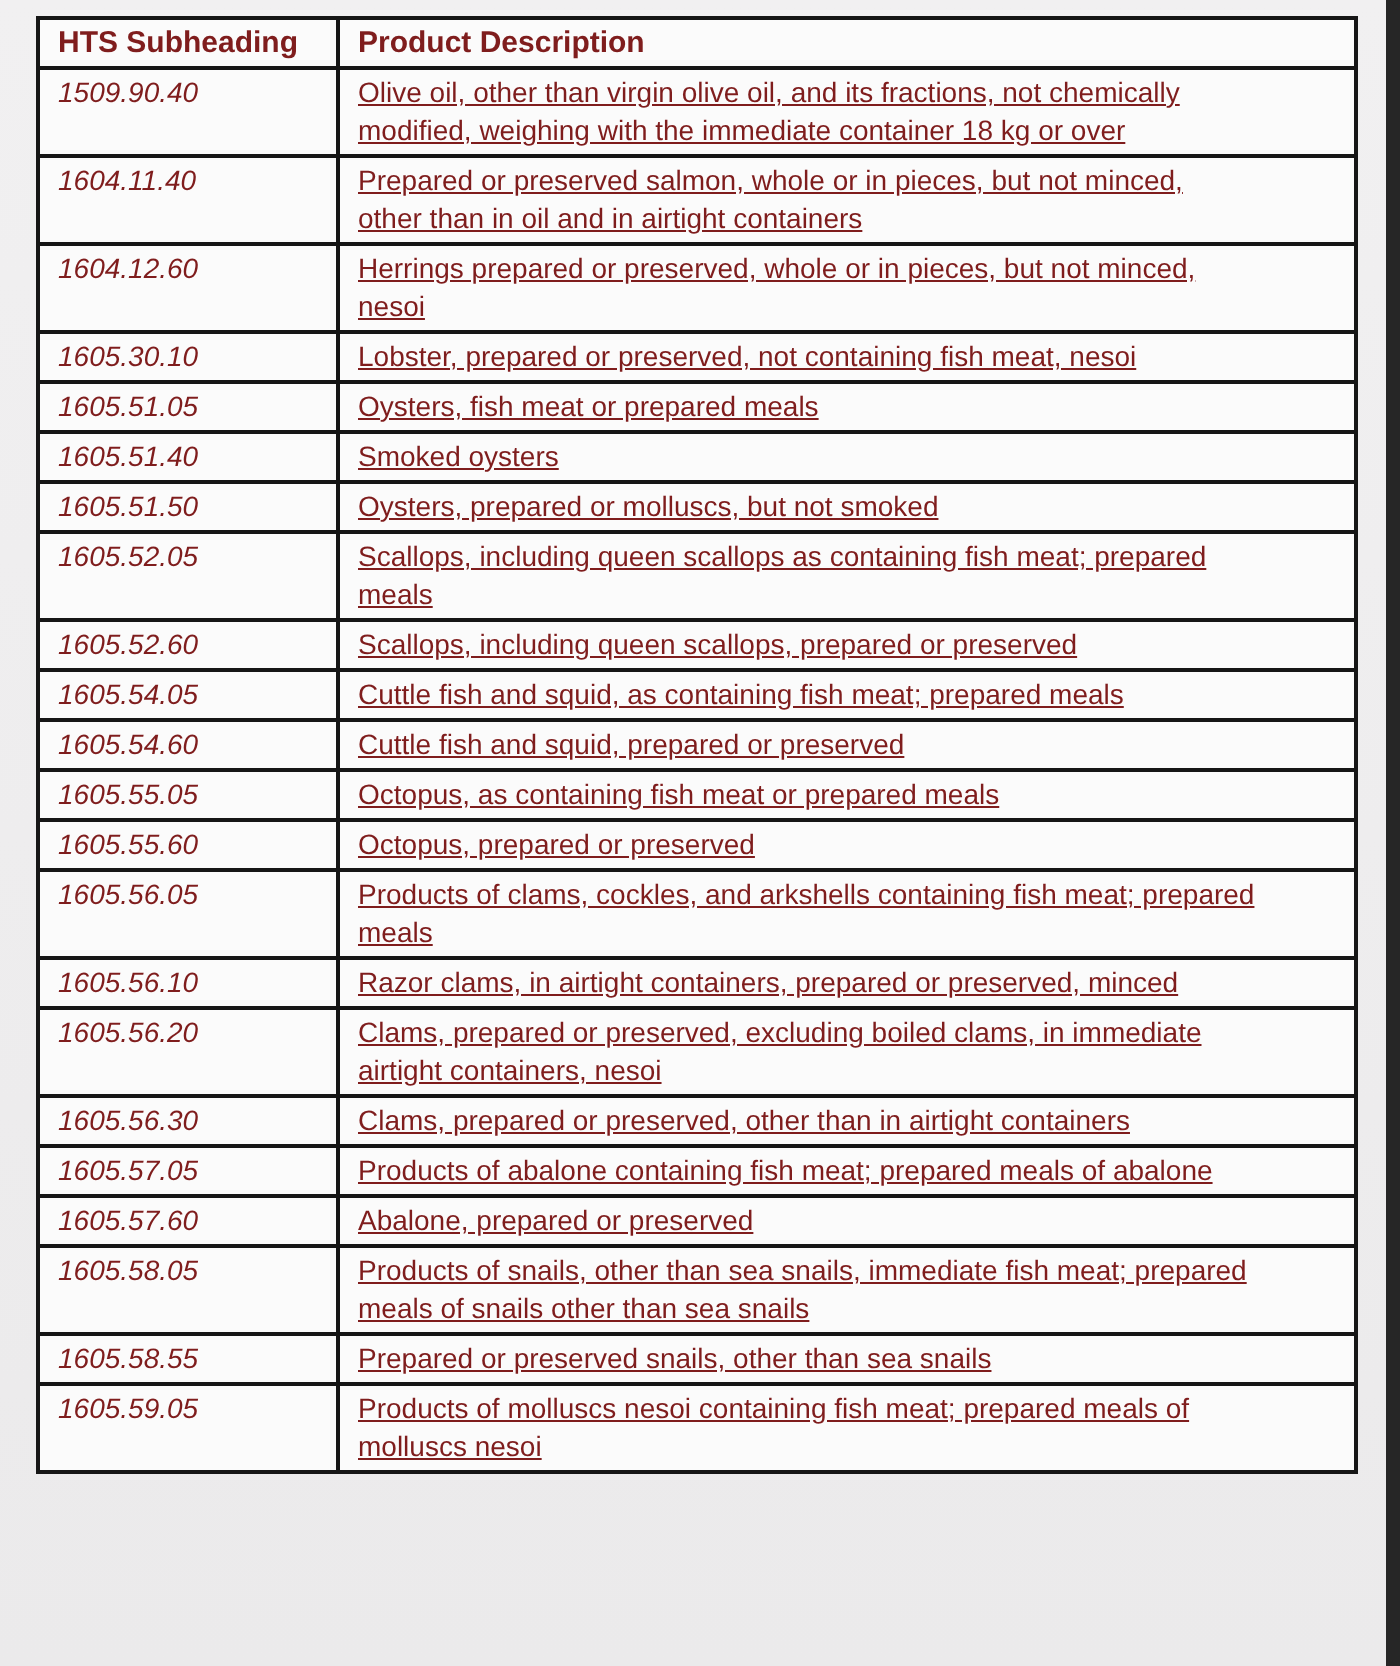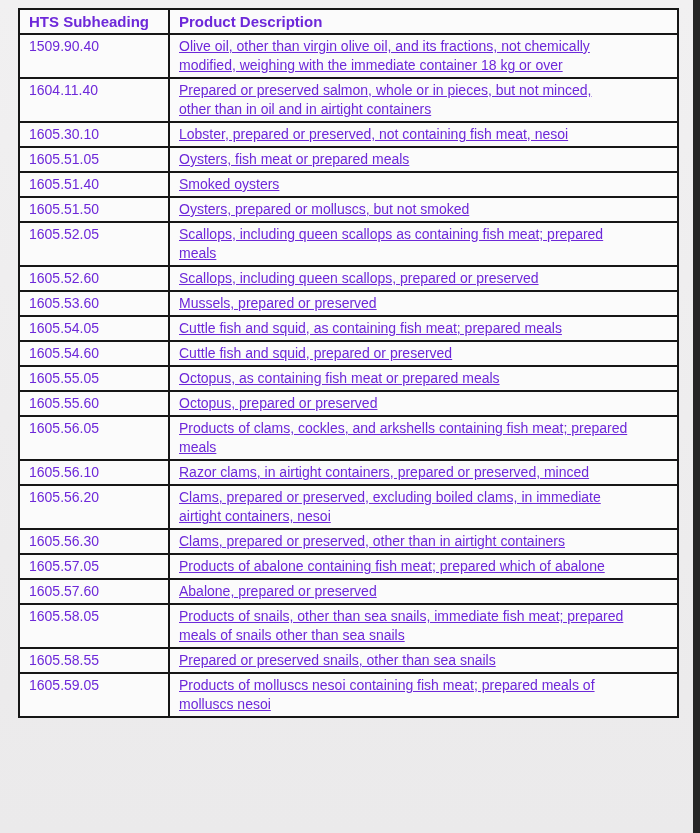--- a/index.html
+++ b/index.html
@@ -27,39 +27,40 @@
     border-collapse: collapse;
     table-layout: fixed;
     background: #fbfbfb;
   }
   col.col-hts  { width: 150px; }
   col.col-desc { width: 509px; }
   .hts-table th, .hts-table td {
     border: 2px solid #161616;
     vertical-align: top;
     text-align: left;
-    color: #6d28d9;
+    color: #7f1d1d;
     padding: 2px 8px 2px 9px;
     line-height: 19px;
     overflow: hidden;
   }
   .hts-table th {
     font-size: 15px;
     font-weight: bold;
     white-space: nowrap;
   }
   .hts-table td {
     font-size: 14px;
   }
   td.desc-cell {
     white-space: pre-line;
     text-decoration: underline;
   }
   td.hts-cell {
     white-space: nowrap;
+    font-style: italic;
   }
   .edge-strip {
     position: absolute;
     top: 0;
     right: 0;
     width: 7px;
     height: 833px;
     background: #262626;
   }
 </style>
@@ -83,20 +84,25 @@
     <td class="hts-cell">1509.90.40</td>
     <td class="desc-cell">Olive oil, other than virgin olive oil, and its fractions, not chemically
 modified, weighing with the immediate container 18 kg or over</td>
   </tr>
         <tr>
     <td class="hts-cell">1604.11.40</td>
     <td class="desc-cell">Prepared or preserved salmon, whole or in pieces, but not minced,
 other than in oil and in airtight containers</td>
   </tr>
         <tr>
+    <td class="hts-cell">1604.12.60</td>
+    <td class="desc-cell">Herrings prepared or preserved, whole or in pieces, but not minced,
+nesoi</td>
+  </tr>
+        <tr>
     <td class="hts-cell">1605.30.10</td>
     <td class="desc-cell">Lobster, prepared or preserved, not containing fish meat, nesoi</td>
   </tr>
         <tr>
     <td class="hts-cell">1605.51.05</td>
     <td class="desc-cell">Oysters, fish meat or prepared meals</td>
   </tr>
         <tr>
     <td class="hts-cell">1605.51.40</td>
     <td class="desc-cell">Smoked oysters</td>
@@ -106,24 +112,20 @@
     <td class="desc-cell">Oysters, prepared or molluscs, but not smoked</td>
   </tr>
         <tr>
     <td class="hts-cell">1605.52.05</td>
     <td class="desc-cell">Scallops, including queen scallops as containing fish meat; prepared
 meals</td>
   </tr>
         <tr>
     <td class="hts-cell">1605.52.60</td>
     <td class="desc-cell">Scallops, including queen scallops, prepared or preserved</td>
-  </tr>
-        <tr>
-    <td class="hts-cell">1605.53.60</td>
-    <td class="desc-cell">Mussels, prepared or preserved</td>
   </tr>
         <tr>
     <td class="hts-cell">1605.54.05</td>
     <td class="desc-cell">Cuttle fish and squid, as containing fish meat; prepared meals</td>
   </tr>
         <tr>
     <td class="hts-cell">1605.54.60</td>
     <td class="desc-cell">Cuttle fish and squid, prepared or preserved</td>
   </tr>
         <tr>
@@ -147,21 +149,21 @@
     <td class="hts-cell">1605.56.20</td>
     <td class="desc-cell">Clams, prepared or preserved, excluding boiled clams, in immediate
 airtight containers, nesoi</td>
   </tr>
         <tr>
     <td class="hts-cell">1605.56.30</td>
     <td class="desc-cell">Clams, prepared or preserved, other than in airtight containers</td>
   </tr>
         <tr>
     <td class="hts-cell">1605.57.05</td>
-    <td class="desc-cell">Products of abalone containing fish meat; prepared which of abalone</td>
+    <td class="desc-cell">Products of abalone containing fish meat; prepared meals of abalone</td>
   </tr>
         <tr>
     <td class="hts-cell">1605.57.60</td>
     <td class="desc-cell">Abalone, prepared or preserved</td>
   </tr>
         <tr>
     <td class="hts-cell">1605.58.05</td>
     <td class="desc-cell">Products of snails, other than sea snails,  immediate fish meat; prepared
 meals of snails other than sea snails</td>
   </tr>

